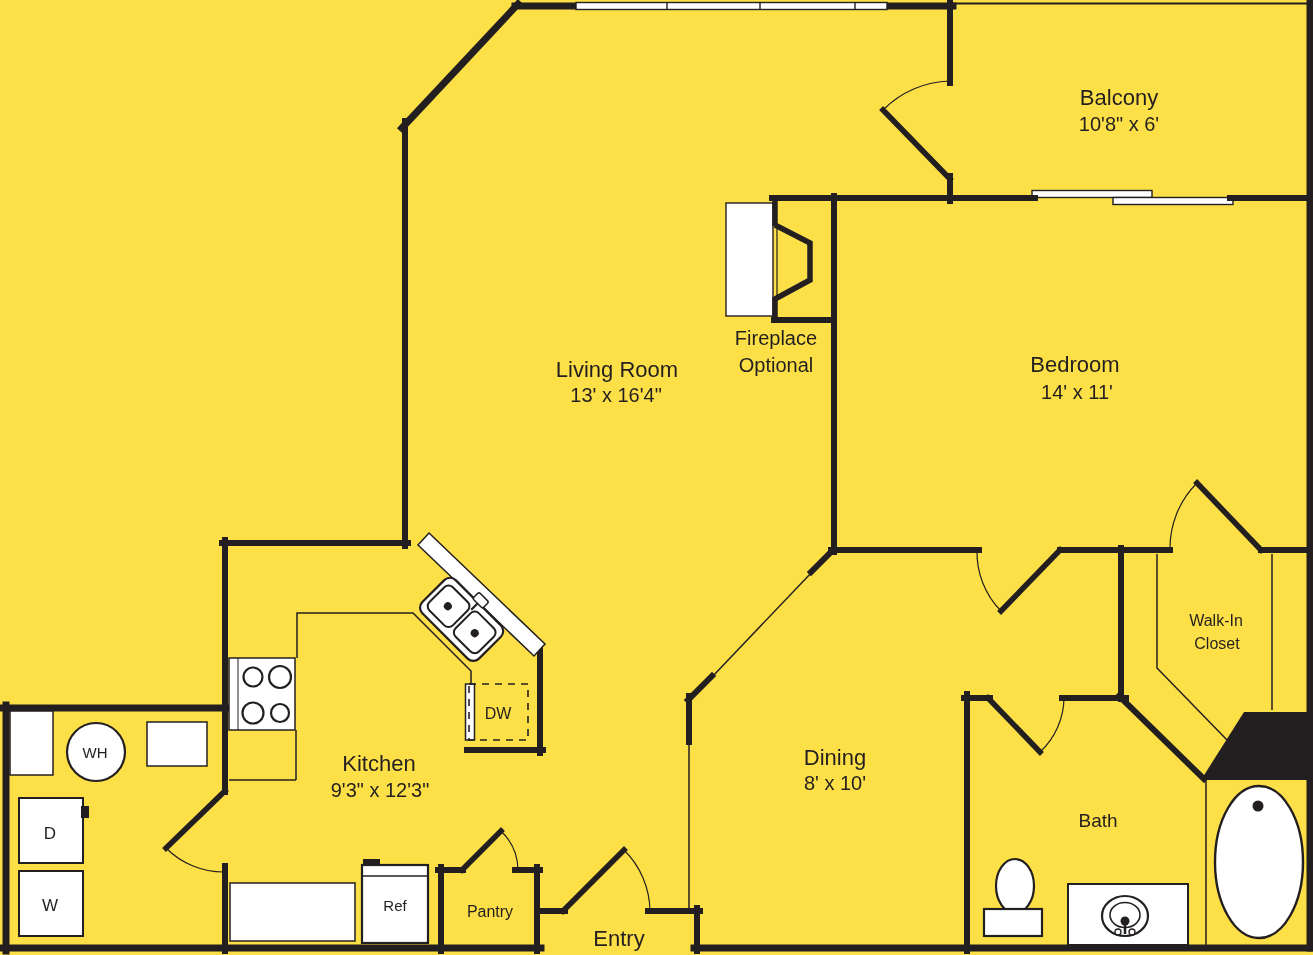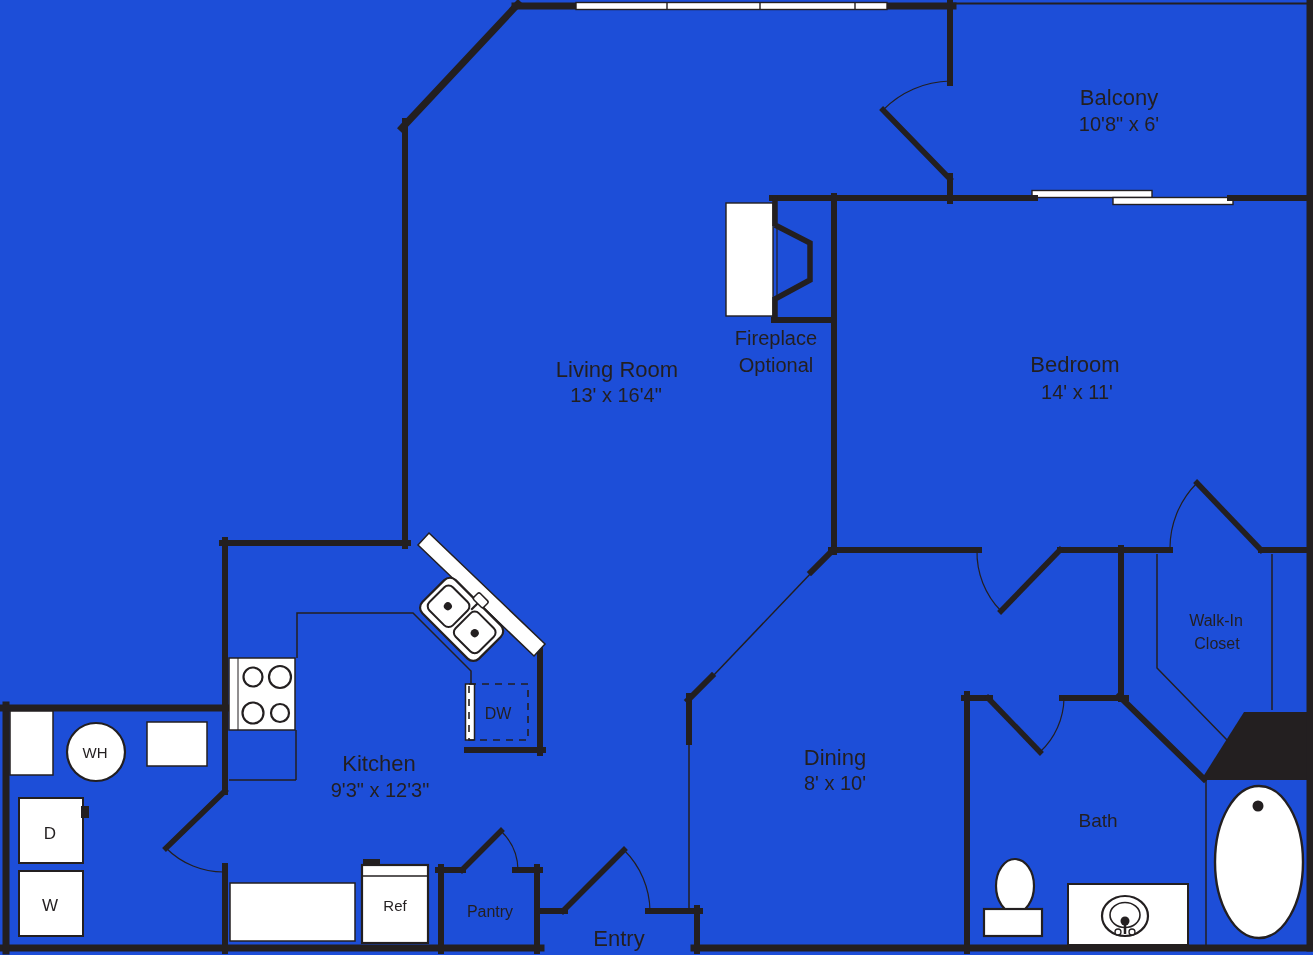--- a/index.html
+++ b/index.html
@@ -1,16 +1,16 @@
 <!DOCTYPE html>
 <html><head>
 <meta charset="utf-8">
 <style>
   html,body{margin:0;padding:0;background:#ffffff;}
-  .page{width:1313px;height:955px;position:relative;background:#1d4ed8;overflow:hidden;text-align:center;}
+  .page{width:1313px;height:955px;position:relative;background:#fde047;overflow:hidden;text-align:center;}
   svg{display:block;}
   text{font-family:"Liberation Sans","DejaVu Sans",sans-serif;fill:#231f20;}
   .room-name{font-size:22px;}
   .room-dims{font-size:20px;}
   .mid-label{font-size:19px;}
   .small-label{font-size:16px;}
   .tiny-label{font-size:15px;}
   .appliance-label{font-size:17px;}
 </style>
 </head>

